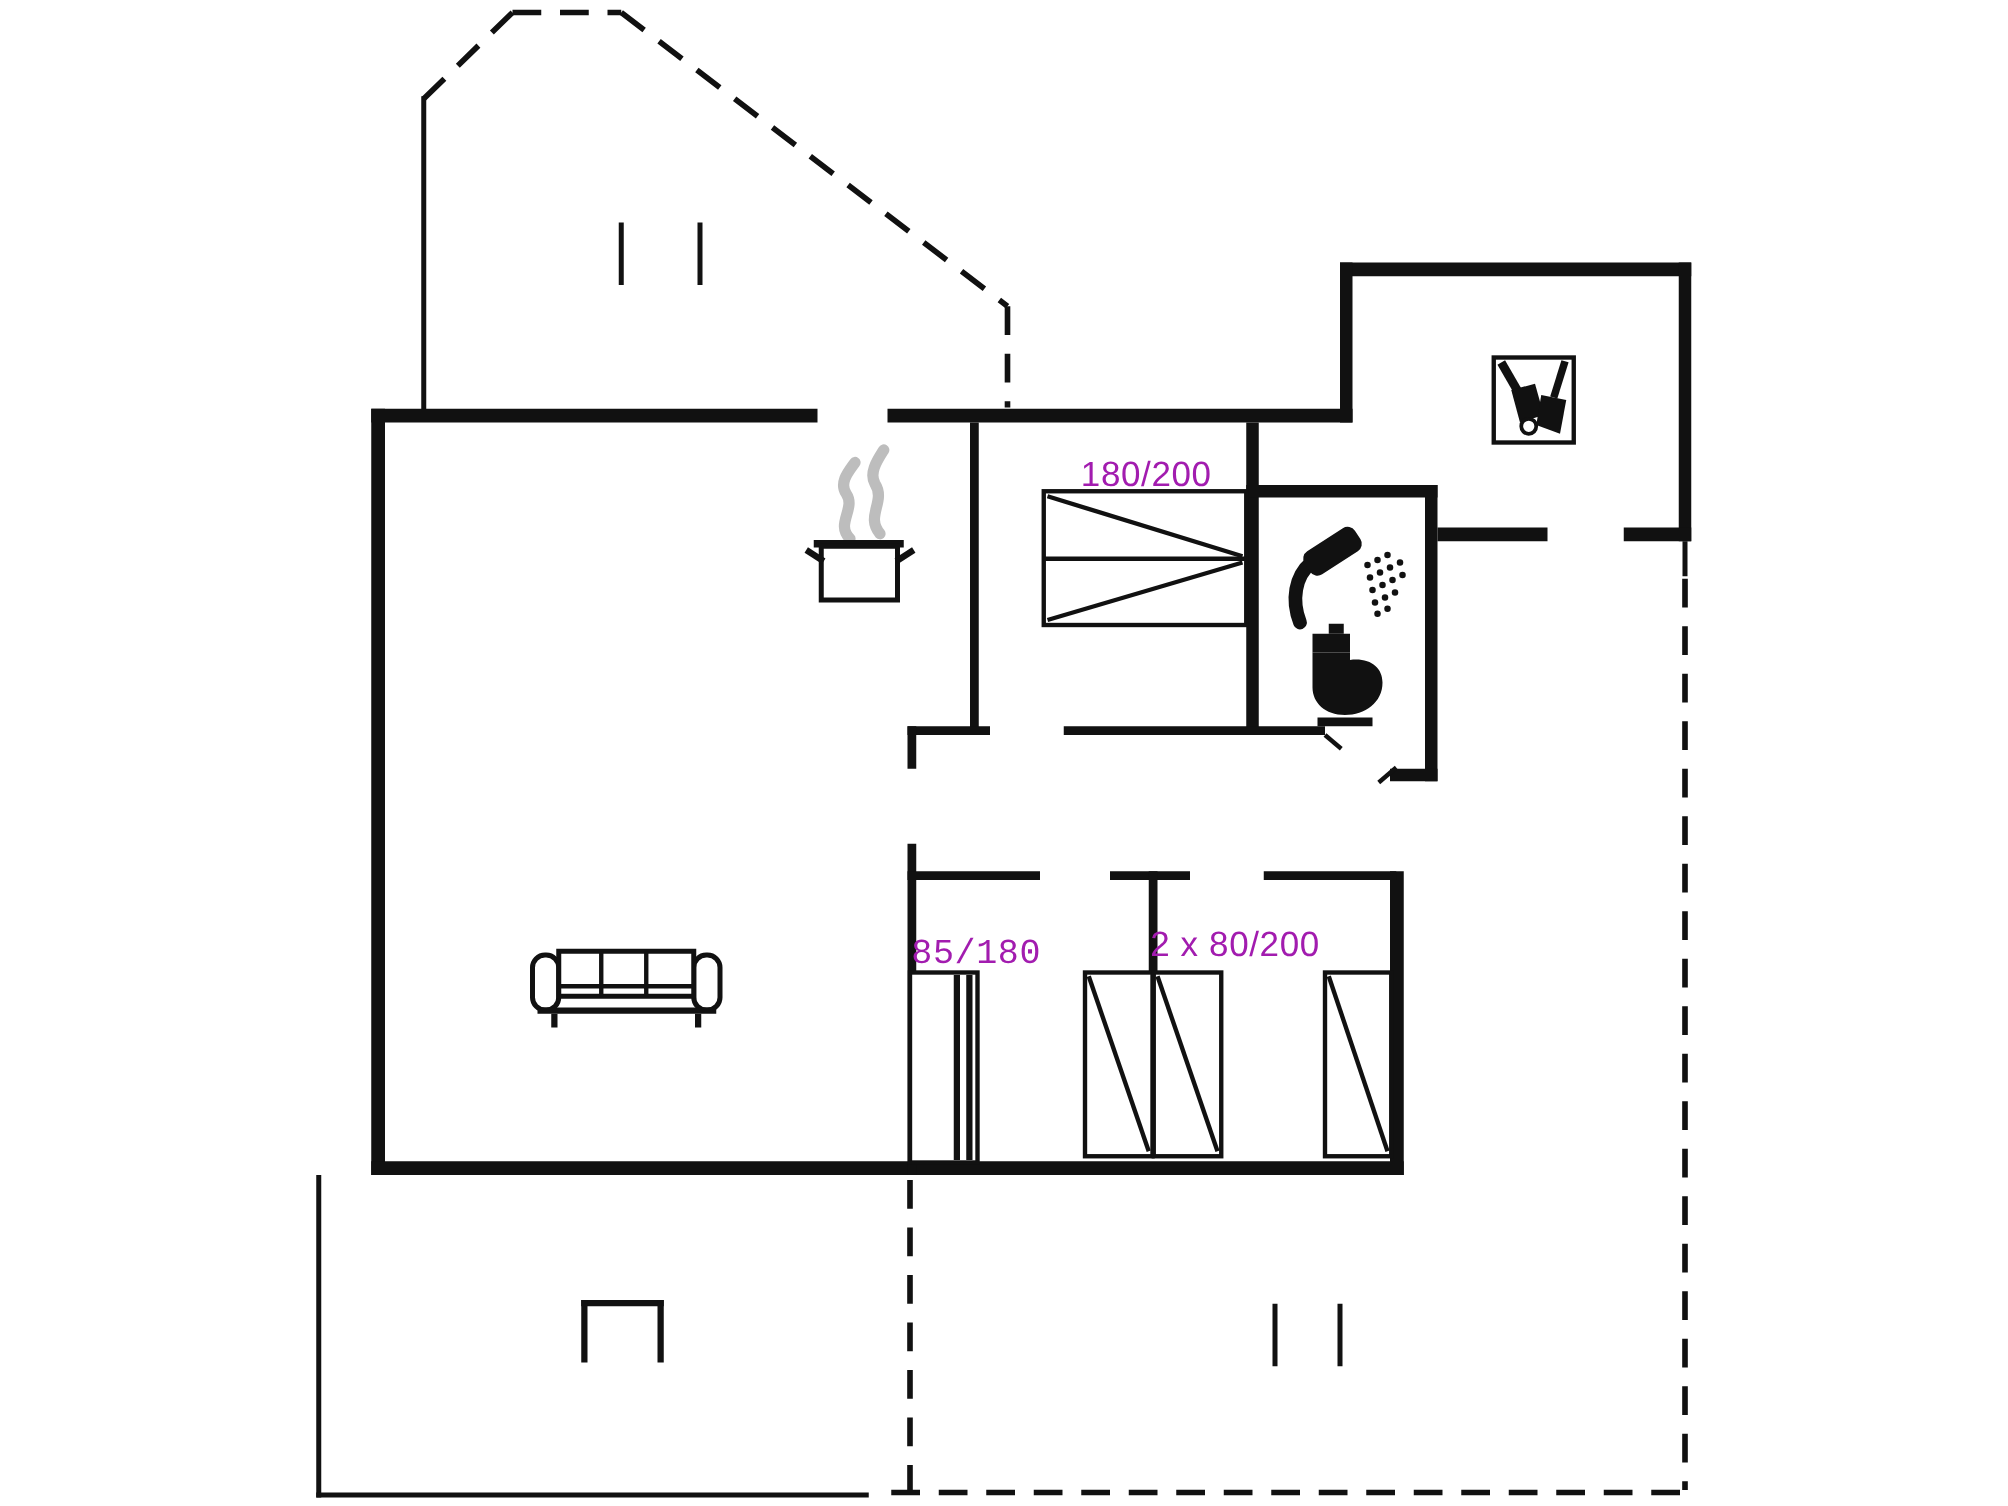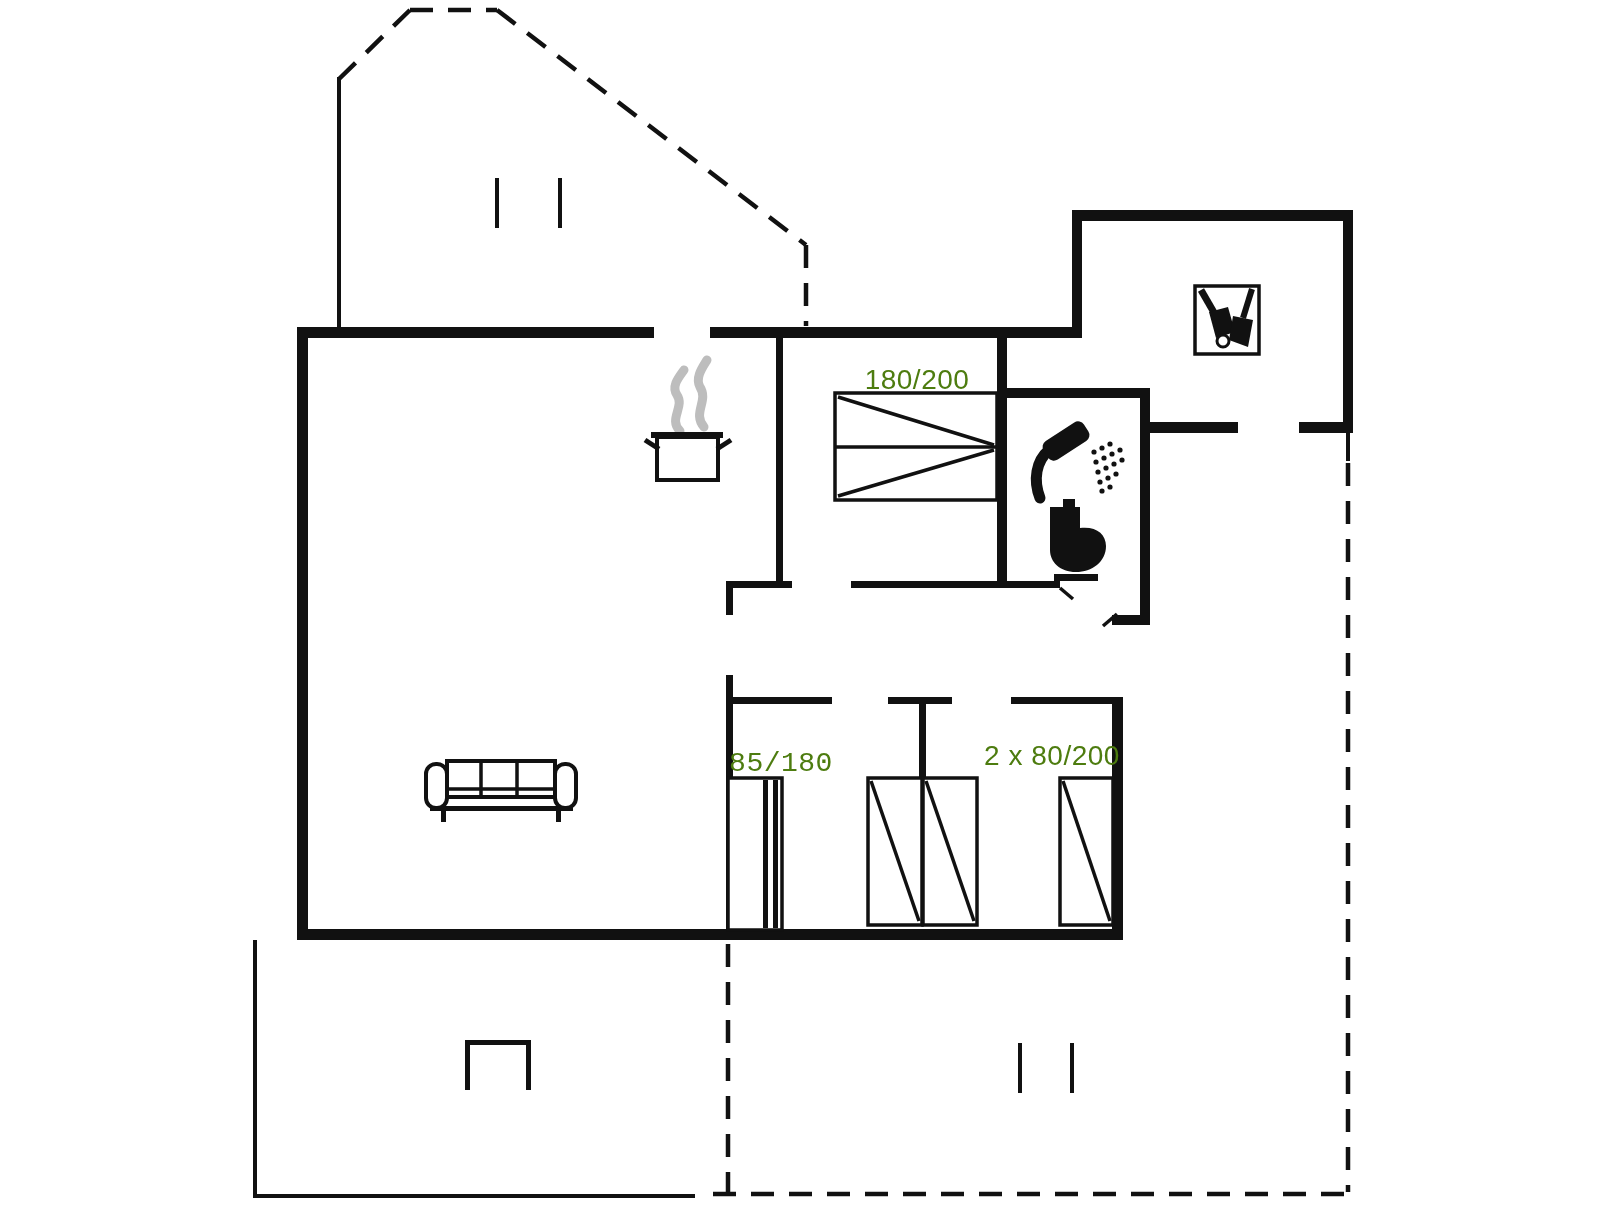--- a/index.html
+++ b/index.html
@@ -8,21 +8,21 @@
     width:1606px;height:1205px;
     background:#ffffff;
     font-family:"Liberation Sans", sans-serif;
     overflow:hidden;
   }
   #plan-svg{position:absolute;left:0;top:0;}
   .size-label{
     position:absolute;
     transform:translateX(-50%);
     font-size:28px;
-    color:#4d7c0f;
+    color:#a21caf;
     white-space:nowrap;
     letter-spacing:0.5px;
   }
 </style>
 </head>
 <body>
 
 <div id="stage">
 
   <svg id="plan-svg" width="1606" height="1205" viewBox="0 0 1606 1205">
@@ -169,14 +169,14 @@
       <circle cx="1223" cy="341" r="6" fill="#ffffff" stroke="#111111" stroke-width="3"></circle>
       <path d="M1252,289 L1243,318" stroke="#111111" stroke-width="6" fill="none"></path>
       <polygon points="1233,316 1253,320 1248,347 1229,340" fill="#111111"></polygon>
     </g>
   </svg>
 
   <div class="size-label" style="left:917px;top:364px;">180/200</div>
 
   <div class="size-label" style="left:781px;top:748px;font-family:Liberation Mono, monospace;">85/180</div>
 
-  <div class="size-label" style="left:1052px;top:740px;text-align:center;">2 x 80/200</div>
+  <div class="size-label" style="left:988px;top:740px;text-align:center;">2 x 80/200</div>
 </div>
 
 </body></html>

